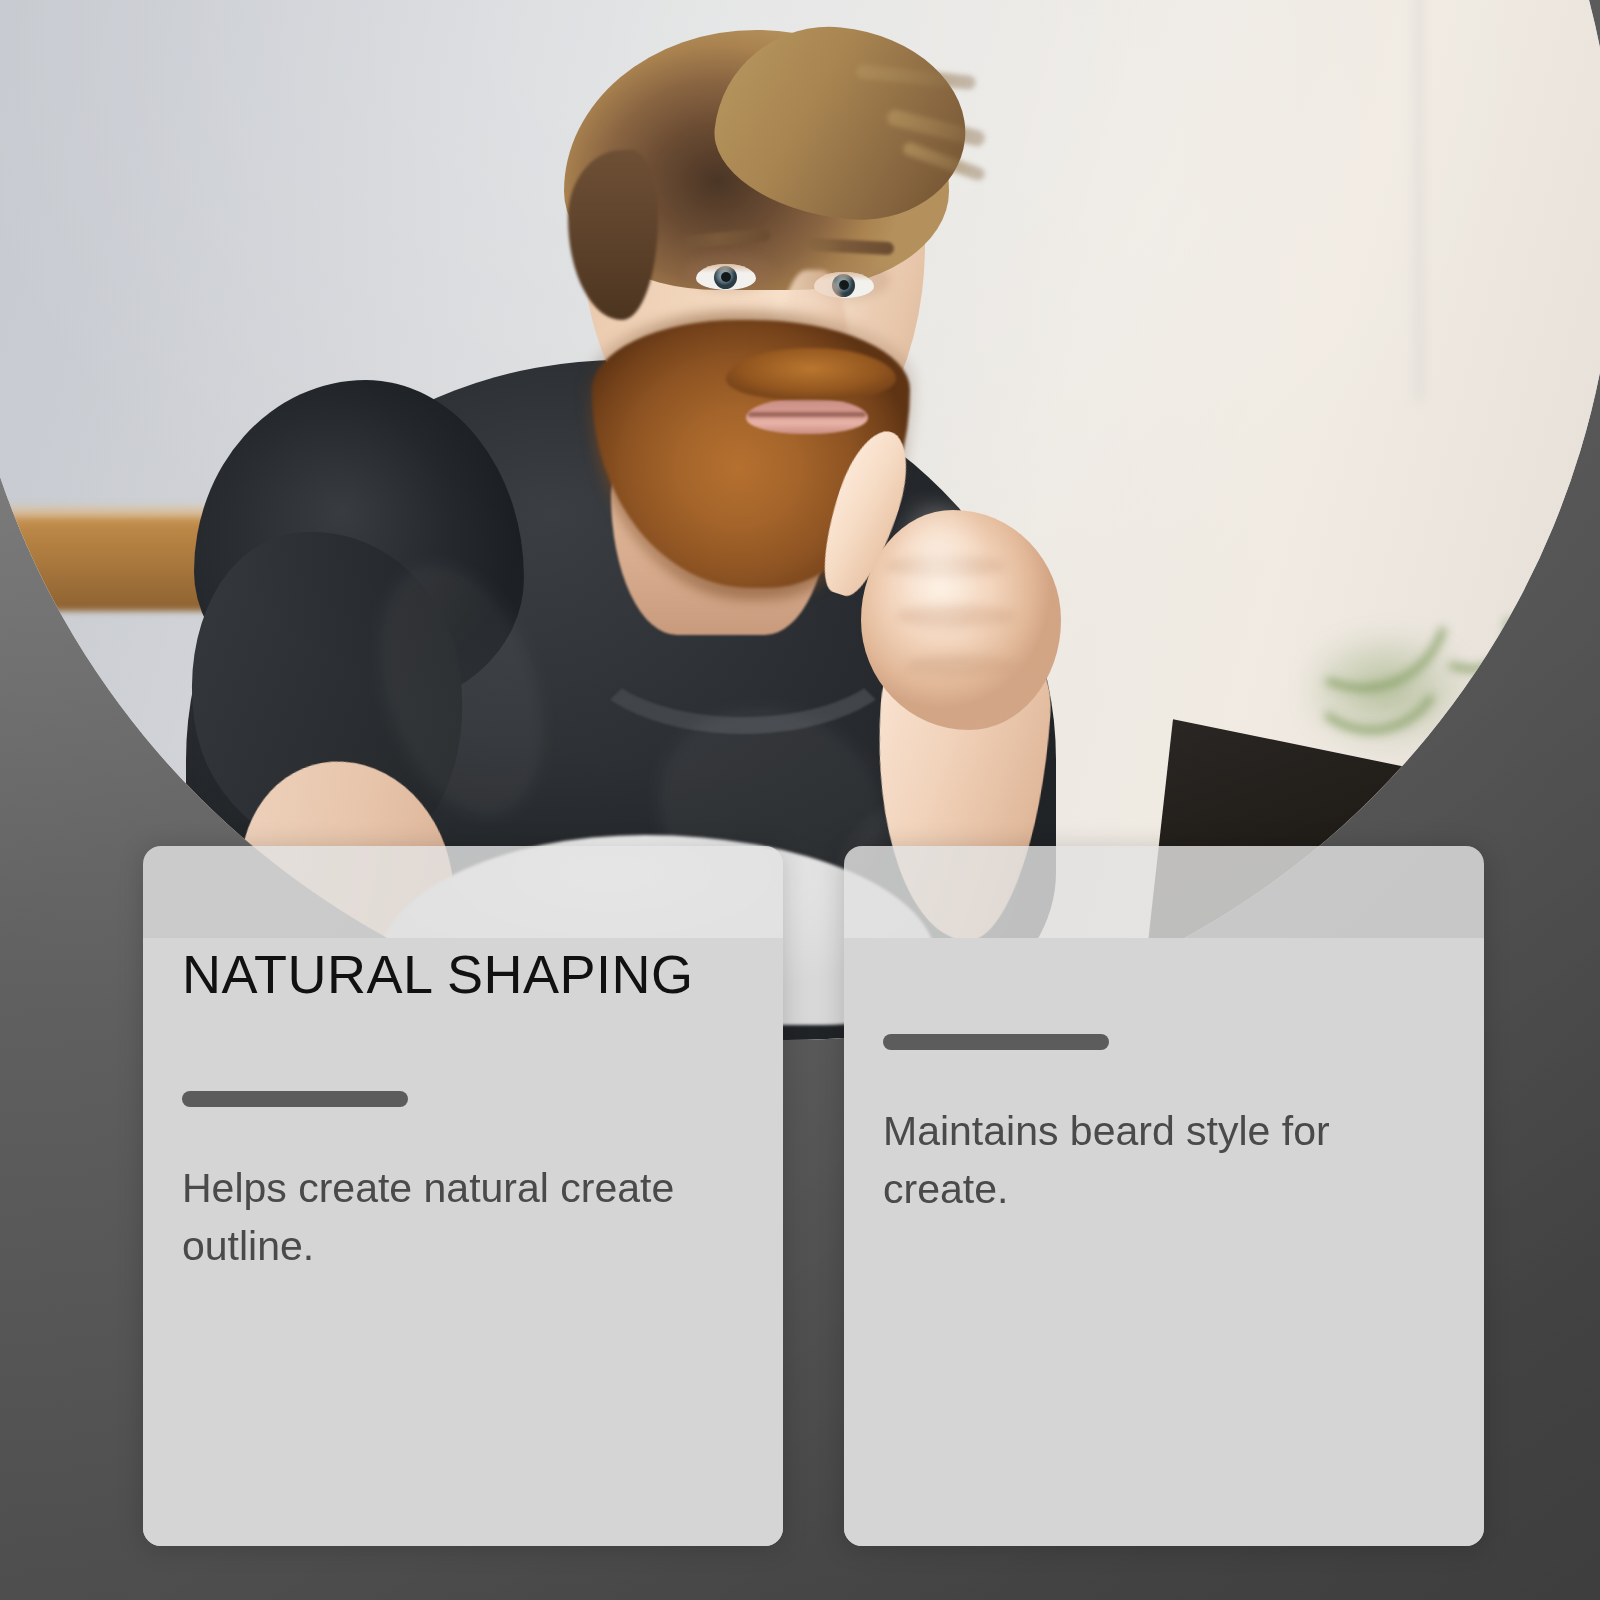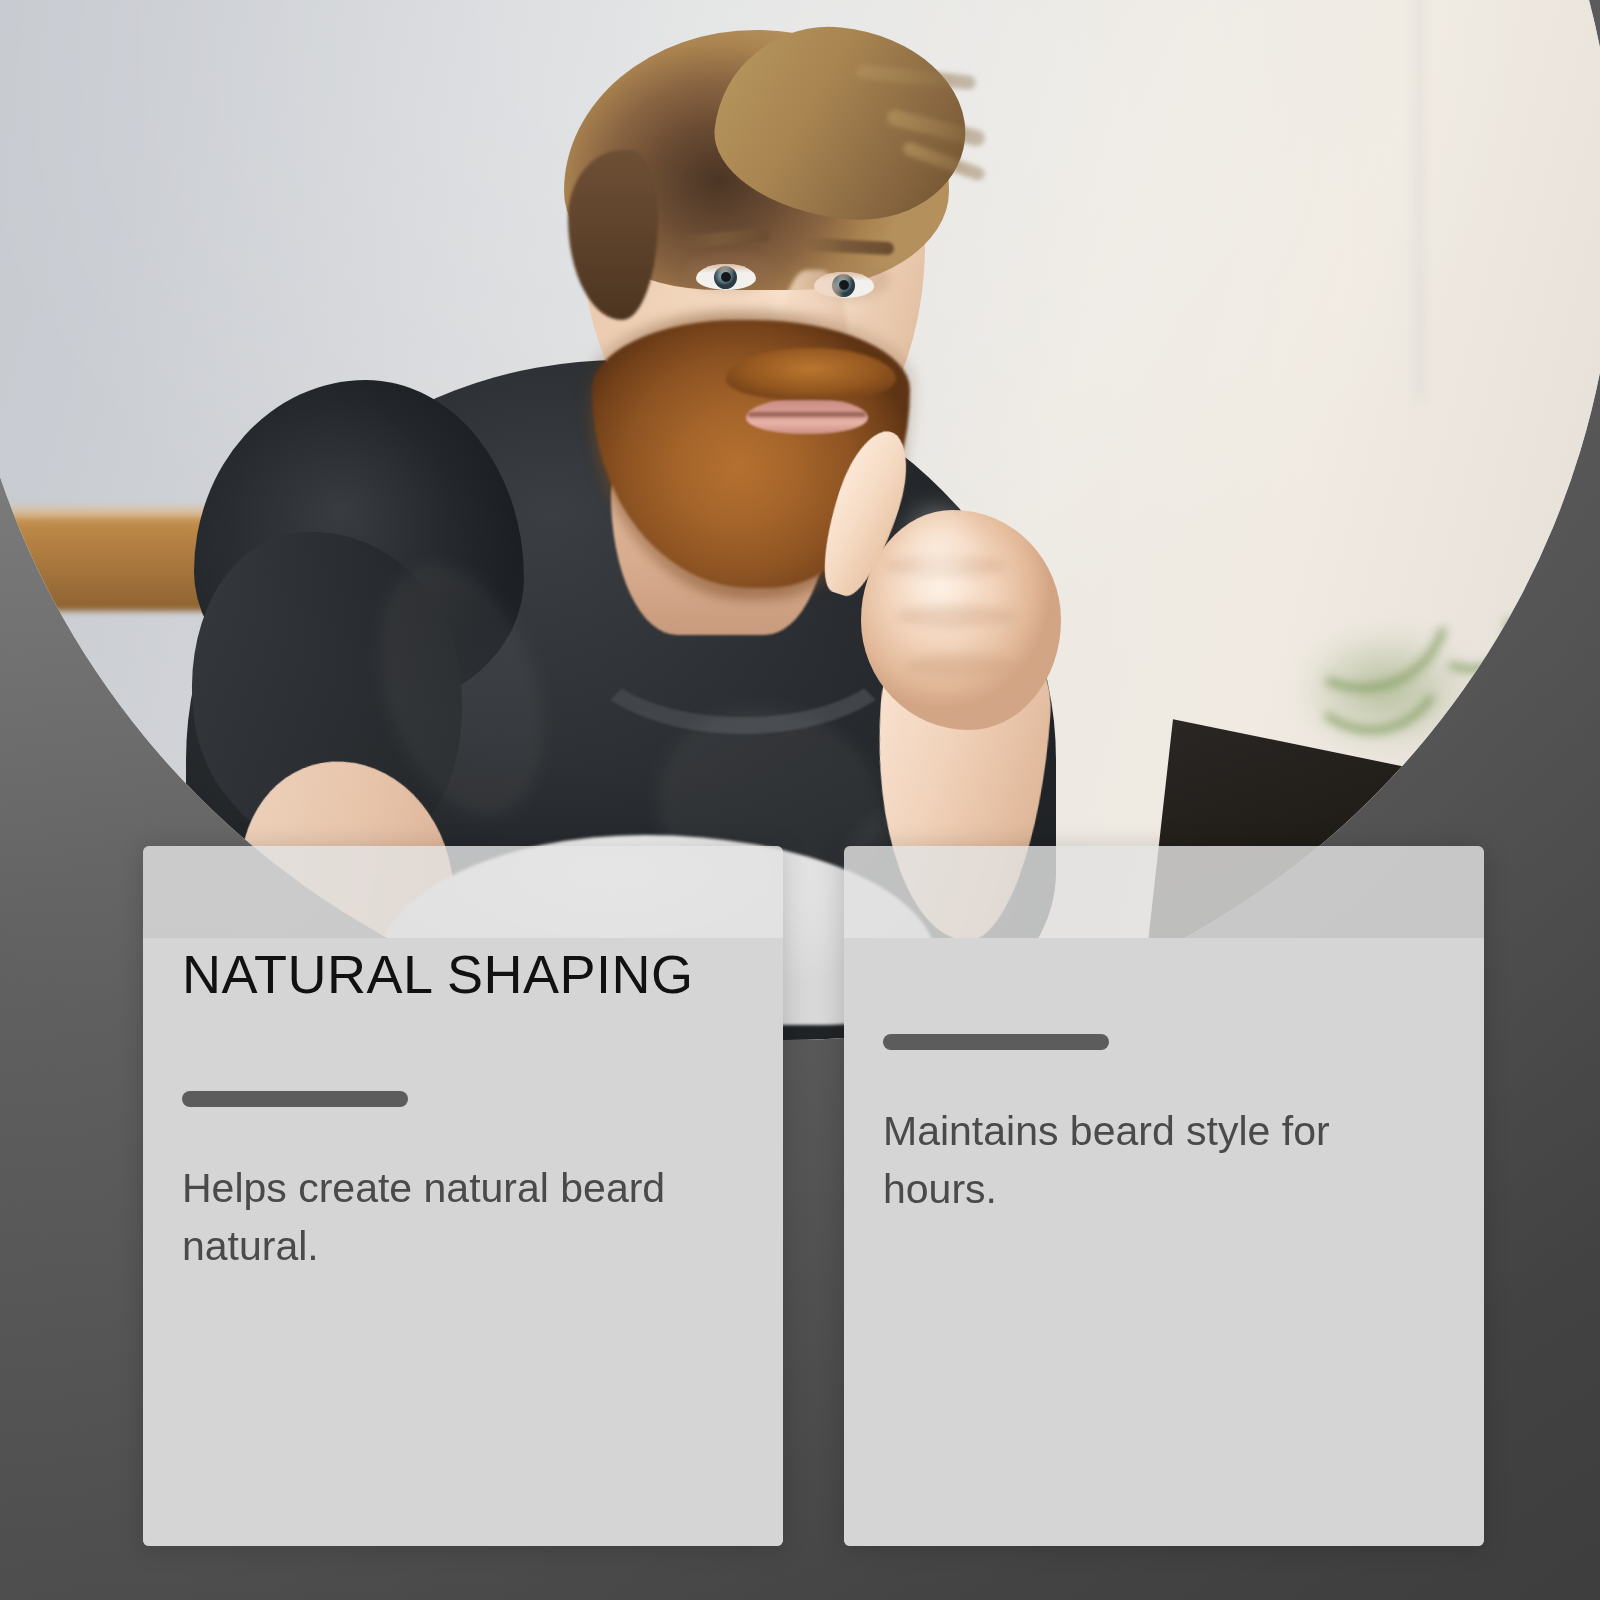--- a/index.html
+++ b/index.html
@@ -416,21 +416,21 @@
     left: 143px;
     top: 846px;
     width: 1341px;
     height: 700px;
     display: flex;
     gap: 61px;
   }
   .card {
     position: relative;
     flex: 1 1 0;
-    border-radius: 6px;
+    border-radius: 18px;
     background: rgba(226,226,226,0.82);
     box-shadow: 0 2px 26px rgba(0,0,0,0.18);
     overflow: hidden;
     padding: 100px 8px 0 39px;
     box-sizing: border-box;
   }
   
   .card::after {
     content: "";
     position: absolute;
@@ -552,25 +552,25 @@
       <div class="photo-soften"></div>
     </div>
   </div>
 
   <div class="cards">
 
     <div class="card">
       <div class="card-inner">
         <h2 class="card-title">NATURAL SHAPING</h2>
         <div class="card-rule"></div>
-        <p class="card-desc">Helps create natural beard natural.</p>
+        <p class="card-desc">Helps create natural create outline.</p>
       </div>
     </div>
 
     <div class="card">
       <div class="card-inner">
         <div class="card-rule"></div>
-        <p class="card-desc">Maintains beard style for hours.</p>
+        <p class="card-desc">Maintains beard style for create.</p>
       </div>
     </div>
 
   </div>
 </div>
 
 </body></html>

